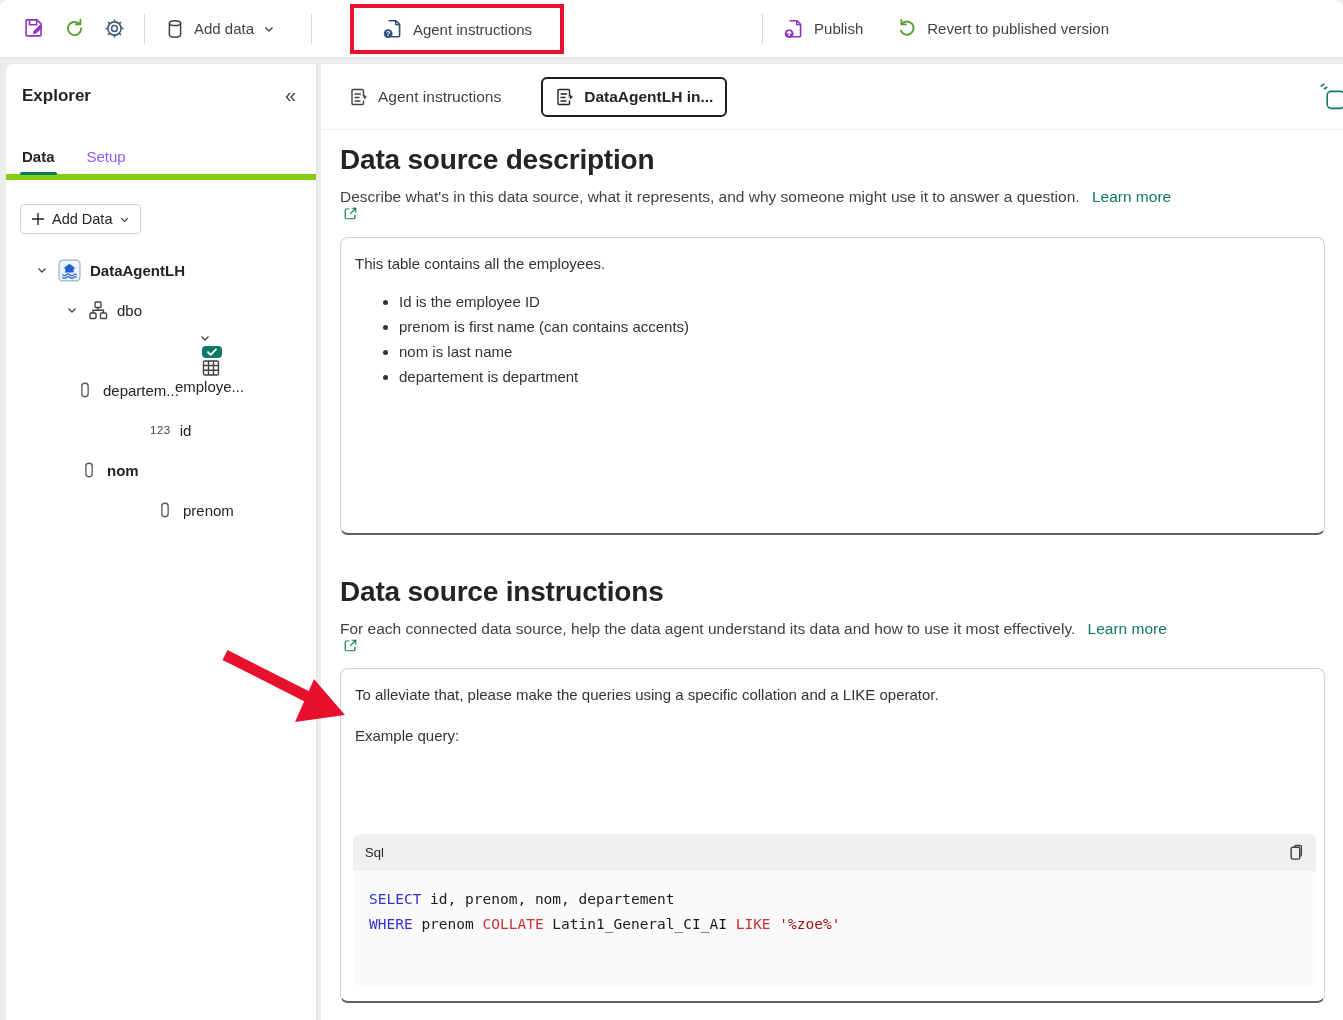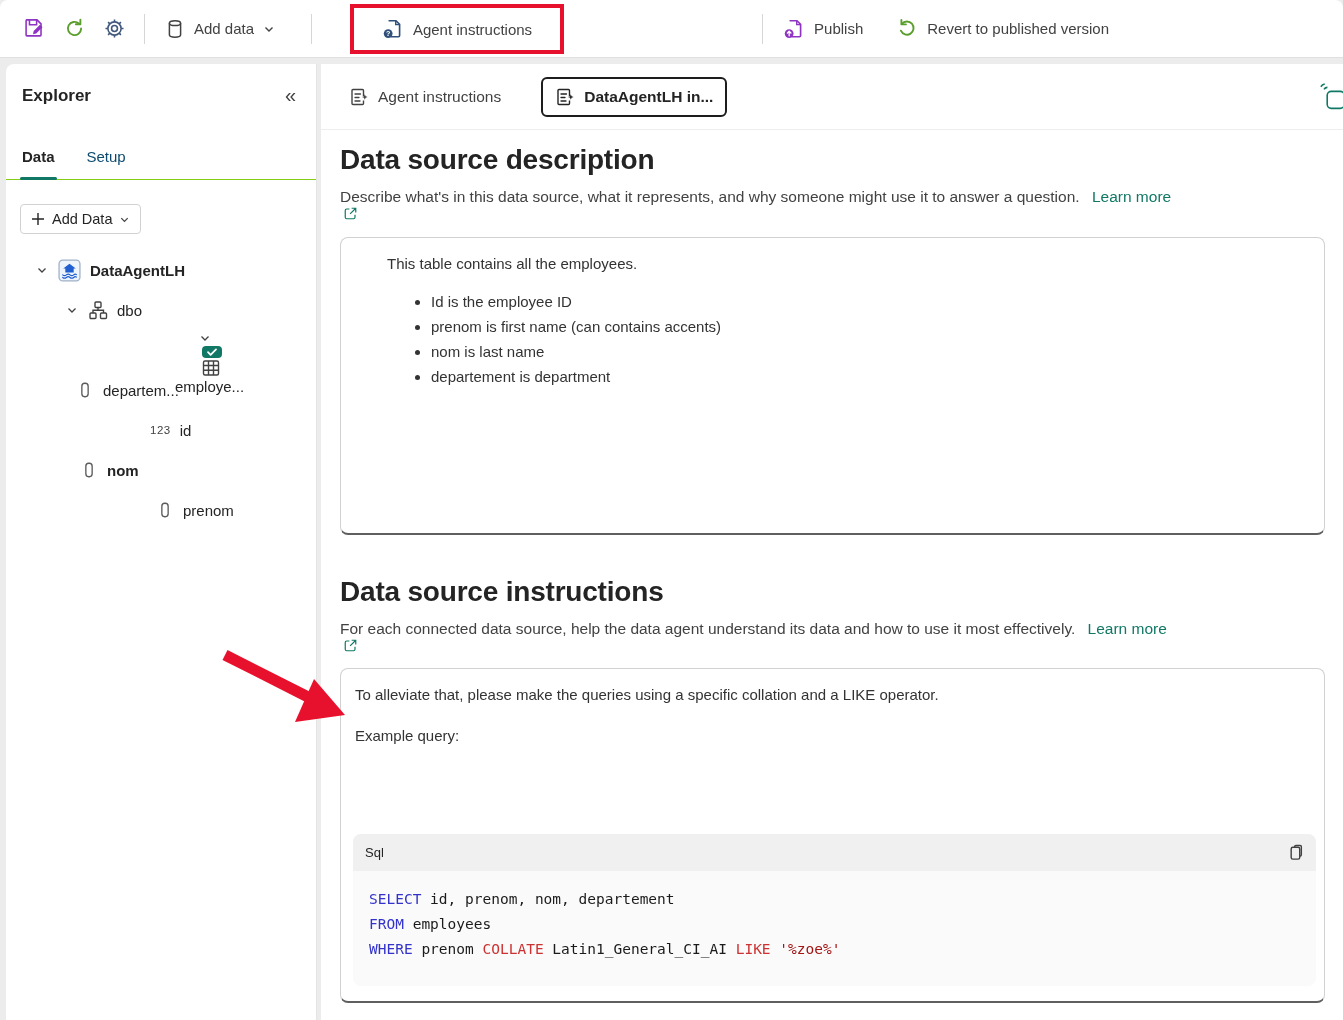--- a/index.html
+++ b/index.html
@@ -21,22 +21,22 @@
   
   .sidebar { position:absolute; left:6px; top:64px; width:311px; height:956px;
     background:#fff; border-radius:8px 0 0 0; border-right:1px solid #e4e4e4; }
   .mainpanel { position:absolute; left:321px; top:64px; width:1022px; height:956px;
     background:#fff; }
 
   
   .explorer-head { position:absolute; left:16px; top:22px; font-size:17px; font-weight:700; color:#242424; }
   .collapse { position:absolute; right:20px; top:20px; font-size:20px; color:#424242; cursor:pointer; }
   .sb-tabs { position:absolute; left:0; top:78px; width:100%; height:38px;
-    border-bottom:1px solid #84cc16; display:flex; padding-left:16px; gap:32px; }
-  .sb-tab { font-size:15px; color:#0c4a6e; padding-top:6px; position:relative; cursor:pointer; }
+    border-bottom:6px solid #84cc16; display:flex; padding-left:16px; gap:32px; }
+  .sb-tab { font-size:15px; color:#8b5cf6; padding-top:6px; position:relative; cursor:pointer; }
   .sb-tab.active { font-weight:700; color:#242424; }
   .sb-tab.active::after { content:""; position:absolute; left:-2px; right:-2px; bottom:-1px;
     height:3px; background:#117865; border-radius:2px; }
   .add-data-btn { position:absolute; left:14px; top:140px; height:30px; padding:0 10px;
     border:1px solid #d1d1d1; border-radius:4px; background:#fff; display:flex;
     align-items:center; gap:7px; font-size:14.5px; color:#242424; cursor:pointer; }
   .tree { position:absolute; left:0; top:186px; width:100%; }
   .tree-row { height:40px; display:flex; align-items:center; font-size:15px; color:#242424; cursor:pointer; }
   .tree-row .lbl { margin-left:9px; }
   .chev { width:16px; height:16px; flex:0 0 16px; display:flex; align-items:center; justify-content:center; }
@@ -302,21 +302,21 @@
     </div>
   </div>
 
   <div class="h1" style="top:80px">Data source description</div>
   <div class="subtitle" style="top:124px">
     <span>Describe what's in this data source, what it represents, and why someone might use it to answer a question.</span>
     <a class="learnmore"><span>Learn more</span><svg class="extlink-svg" width="15" height="15" viewBox="0 0 20 20" fill="none" stroke="#117865" stroke-width="1.6">
           <path d="M8.5 4H5a2 2 0 0 0-2 2v9a2 2 0 0 0 2 2h9a2 2 0 0 0 2-2v-3.5M11.5 3H17v5.5M17 3l-7.5 7.5"></path>
         </svg></a>
   </div>
-  <div class="field-box" style="top:173px; height:298px;padding-left:32px;">
+  <div class="field-box" style="top:173px; height:298px;">
     <div class="inner">
       <div>This table contains all the employees.</div>
       <ul>
         <li>Id is the employee ID</li>
         <li>prenom is first name (can contains accents)</li>
         <li>nom is last name</li>
         <li>departement is department</li>
       </ul>
     </div>
   </div>
@@ -338,21 +338,20 @@
         <span class="code-lang">Sql</span>
         <span class="copy-btn">
           <svg width="19" height="19" viewBox="0 0 20 20" fill="none" stroke="#424242" stroke-width="1.5">
             <rect x="6.5" y="4.5" width="9" height="12.5" rx="1.8"></rect>
             <path d="M9 4.5V3.2A1.2 1.2 0 0 1 10.2 2h4.6A1.2 1.2 0 0 1 16 3.2v8.6a1.2 1.2 0 0 1-1.2 1.2h-.3" transform="translate(1.2,0.6)"></path>
           </svg>
         </span>
       </div>
       <div class="code-body">
         <div class="code-line"><span class="kw">SELECT</span><span> id, prenom, nom, departement</span></div>
-        <div class="code-line"><span class="kw">FROM</span><span> employees</span></div>
         <div class="code-line"><span class="kw">WHERE</span><span> prenom </span><span class="kw2">COLLATE</span><span> Latin1_General_CI_AI </span><span class="kw2">LIKE</span><span class="str"> '%zoe%'</span></div>
       </div>
     </div>
   </div>
 </div>
 
 <svg class="annotation-arrow">
   <line x1="225" y1="655" x2="310" y2="698" stroke="#e8112d" stroke-width="11"></line>
   <polygon points="345,715 295,722 314,679" fill="#e8112d"></polygon>
 </svg>

